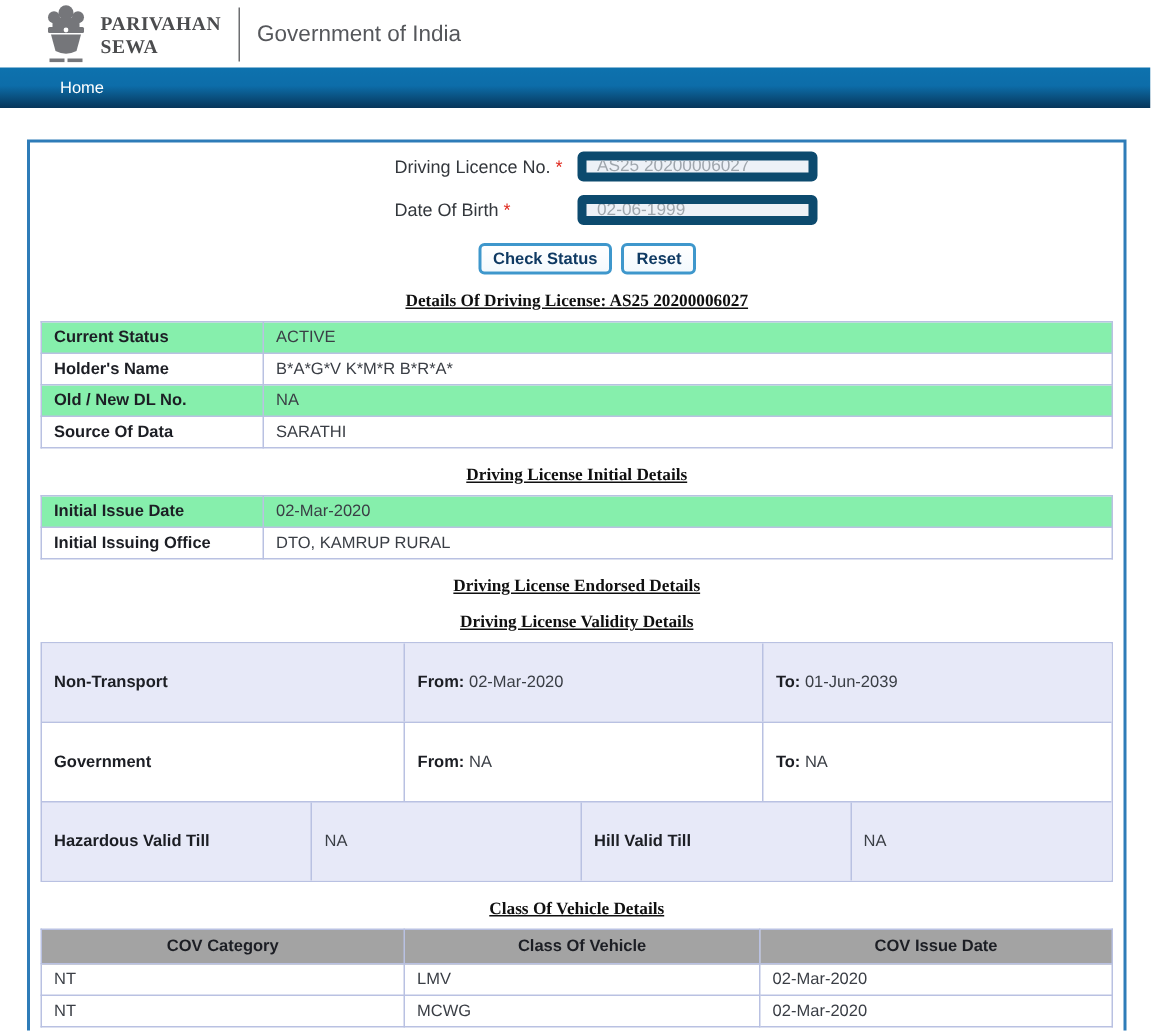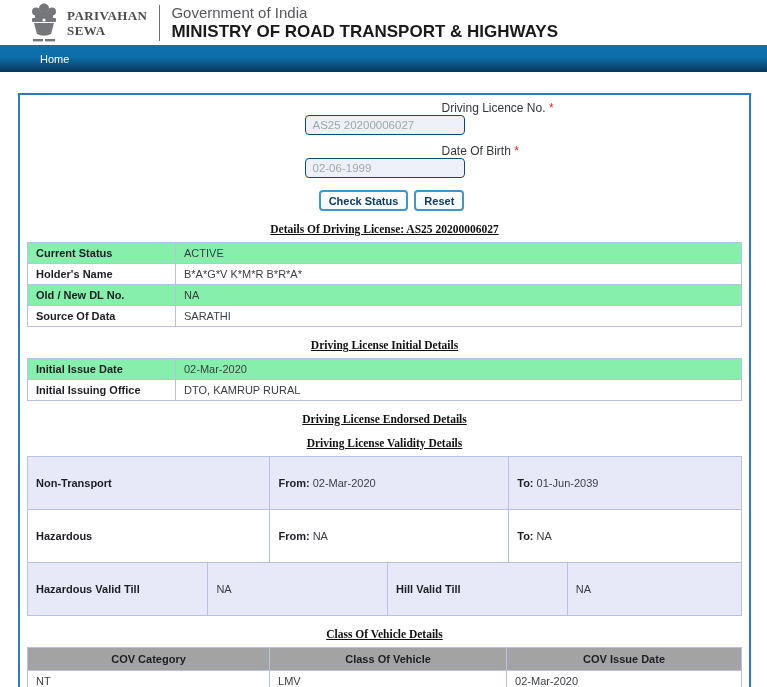--- a/index.html
+++ b/index.html
@@ -23,26 +23,26 @@
   .nav-home { color: #ffffff; font-size: 11px; margin-left: 40px; text-decoration: none; cursor: pointer; }
 
   .gap-strip { height: 21px; background: #fff; }
 
   
   .panel { margin-left: 18px; width: 733px; border: 2px solid #2e7cb8; background: #fff; height: 640px; }
   .panel-title { margin: 3px; height: 20px; line-height: 18px; background: #c6e1f6; border: 1px solid #3f88bd; color: #173f77; font-weight: bold; font-size: 11.5px; padding-left: 11px; }
   .panel-body { padding: 0 7px; }
 
   
-  .form-row { display: flex; align-items: center; flex-direction: column; }
+  .form-row { display: flex; align-items: center; }
   .form-row.first { margin-top: 6px; }
   .form-row.second { margin-top: 9px; }
   .form-label { margin-left: 236px; width: 122px; font-size: 12px; color: #33373c; }
   .req { color: #e02b20; }
-  .form-input { width: 160px; height: 20px; border: 1px solid #0c4a6e; border-radius: 4px; background: #edf1f7; color: #9fa6ad; font-size: 11.5px; padding: 0 7px; font-family: "Liberation Sans", sans-serif; }
+  .form-input { width: 160px; height: 20px; border: 6px solid #0c4a6e; border-radius: 4px; background: #edf1f7; color: #9fa6ad; font-size: 11.5px; padding: 0 7px; font-family: "Liberation Sans", sans-serif; }
   .btn-row { display: flex; justify-content: center; gap: 6px; margin-top: 12px; margin-left: 14px; }
   .btn { height: 21px; background: linear-gradient(#ffffff, #f3f9fd); border: 2px solid #3e97cc; border-radius: 4px; color: #0f3a63; font-weight: bold; font-size: 11px; padding: 0 8px; font-family: "Liberation Sans", sans-serif; cursor: pointer; }
 
   
   .section-heading { text-align: center; font-weight: bold; text-decoration: underline; font-size: 11.5px; color: #101010; margin: 12px 0 7px; font-family: Liberation Serif, serif; }
 
   table.dtable { width: 100%; border-collapse: collapse; font-size: 11px; }
   table.dtable td, table.dtable th { border: 1px solid #b9c1e2; padding: 3px 8px; line-height: 14px; color: #3a3e45; text-align: left; }
   table.dtable td.lbl { font-weight: bold; color: #1c1e24; width: 148px; }
   tr.alt td { background: #86efac; }
@@ -78,21 +78,20 @@
     </g>
     <circle cx="15" cy="18" r="1.6" fill="#ffffff"></circle>
   </svg>
   <div class="brand">
     <div>PARIVAHAN</div>
     <div>SEWA</div>
   </div>
   <div class="hdr-divider"></div>
   <div class="gov-block">
     <div class="gov-line">Government of India</div>
-    <div class="ministry-line">MINISTRY OF ROAD TRANSPORT &amp; HIGHWAYS</div>
   </div>
 </div>
 
 <div class="navbar">
   <a class="nav-home">Home</a>
 </div>
 
 <div class="gap-strip"></div>
 
 <div class="panel">
@@ -162,21 +161,21 @@
         <div class="vcell w335">
           <span class="vprefix">From:</span>
           <span>02-Mar-2020</span>
         </div>
         <div class="vcell w325">
           <span class="vprefix">To:</span>
           <span>01-Jun-2039</span>
         </div>
       </div>
       <div class="vrow">
-        <div class="vcell bold w34">Hazardous</div>
+        <div class="vcell bold w34">Government</div>
         <div class="vcell w335">
           <span class="vprefix">From:</span>
           <span>NA</span>
         </div>
         <div class="vcell w325">
           <span class="vprefix">To:</span>
           <span>NA</span>
         </div>
       </div>
       <div class="vrow alt">

